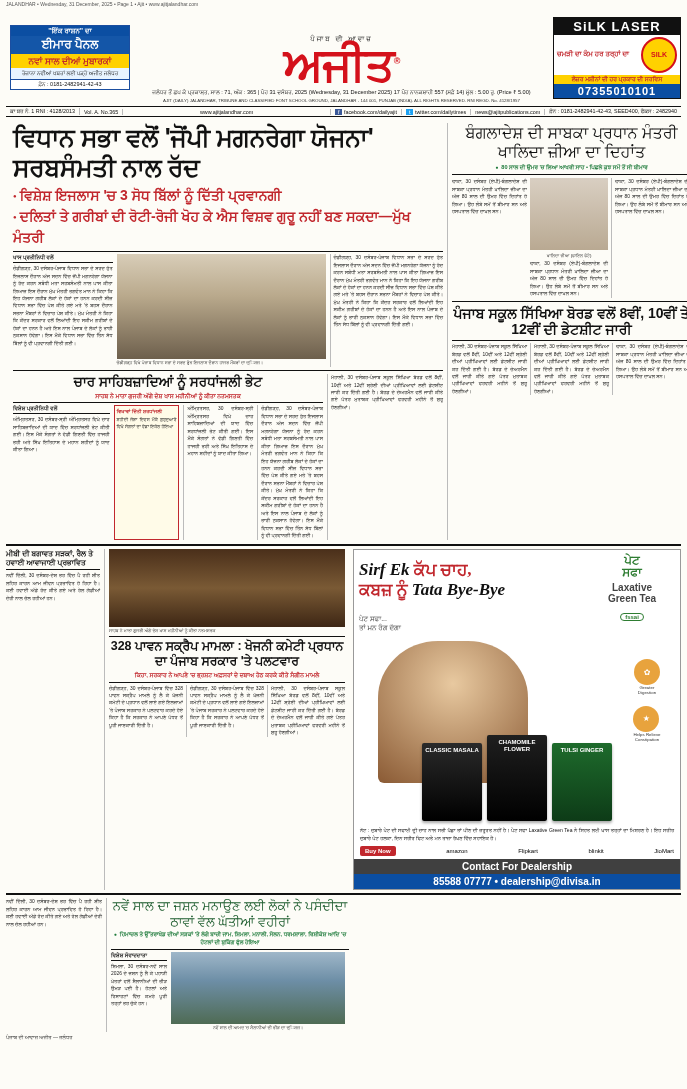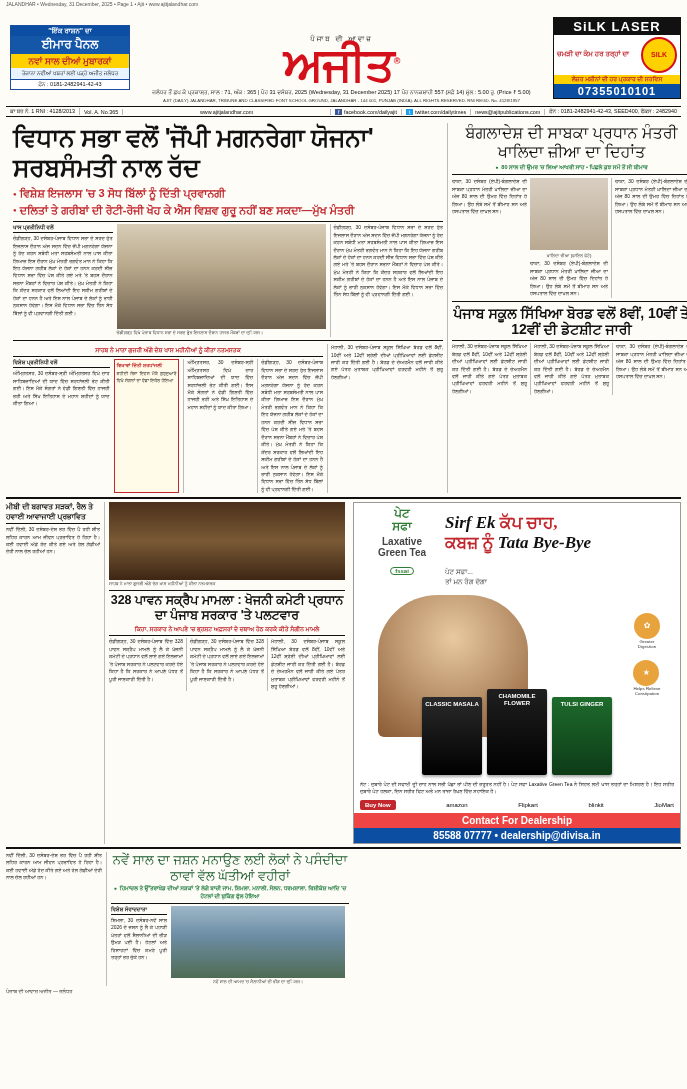--- a/index.html
+++ b/index.html
@@ -35,21 +35,21 @@
   .infobar .seg:last-child{border-right:none;}
   .infobar .fb{background:#3b5998;color:#fff;padding:0 3px;}
   .infobar .tw{background:#1da1f2;color:#fff;padding:0 3px;}
   
   .wrap{padding:3px 6px 0 6px;box-sizing:border-box;}
   .rule{border-top:1px solid #111;}
   .cols{display:flex;gap:4px;}
   .headline1{
     color:#111;font-size:25px;font-weight:bold;line-height:1.18;letter-spacing:-0.3px;
   }
-  .subbul{font-size:11px;color:#c1272d;font-weight:bold;line-height:1.5;margin-top:3px;}
+  .subbul{font-size:14px;color:#c1272d;font-weight:bold;line-height:1.5;margin-top:3px;}
   .subbul div:before{content:"\25CF";color:#c1272d;font-size:6px;margin-right:3px;vertical-align:middle;}
   .byline{font-size:5.4px;font-weight:bold;color:#111;border-bottom:1px solid #111;padding-bottom:1px;margin-bottom:2px;}
   .body{font-size:4.9px;line-height:1.52;color:#1a1a1a;text-align:justify;}
   .caption{font-size:4.4px;color:#222;line-height:1.35;padding:1px 0;}
   .photo{background:linear-gradient(#c9b9a0,#8e7f6c);position:relative;overflow:hidden;}
   .photo.assembly{background:linear-gradient(#d8cdb8 0%,#b9a98c 40%,#6d5f4c 100%);}
   .photo.darbar{background:linear-gradient(#4a2f1a,#7a5a35 50%,#3d2614);}
   .photo.crowd{background:linear-gradient(#9fb7c9,#6d8ea6 40%,#4f6b54);}
   .photo.portrait{background:linear-gradient(#d9cfc2,#b9a992);}
   .h2{font-size:13.5px;font-weight:bold;line-height:1.2;color:#111;text-align:center;}
@@ -63,21 +63,21 @@
   .ad{border:1px solid #999;background:#fff;position:relative;overflow:hidden;}
   .ad-sirf{font-family:"Liberation Serif",serif;font-style:italic;font-weight:bold;font-size:17px;color:#111;}
   .ad-sirf .red{color:#c1272d;font-style:normal;}
   .pet-logo{color:#2e7d32;font-weight:bold;font-size:12px;line-height:1.05;text-align:center;}
   .lax{font-size:10px;color:#444;font-weight:bold;line-height:1.15;}
   .ad-man{background:radial-gradient(circle at 50% 30%,#e8c9a0,#8a5a34);}
   .pack{width:60px;height:78px;border-radius:2px;position:relative;box-shadow:0 2px 3px rgba(0,0,0,.35);}
   .pack .pt{font-size:6px;color:#fff;text-align:center;font-weight:bold;padding-top:4px;line-height:1.1;}
   .btnrow{display:flex;align-items:center;gap:4px;font-size:6px;}
   .buynow{background:#c1272d;color:#fff;font-size:6px;font-weight:bold;padding:2px 5px;border-radius:2px;}
-  .dealbar{background:#ef4444;color:#fff;text-align:center;font-weight:bold;}
+  .dealbar{background:#404040;color:#fff;text-align:center;font-weight:bold;}
   .adtext{font-size:5px;line-height:1.5;color:#111;text-align:justify;}
   .fssai{font-size:6px;color:#2e7d32;font-weight:bold;}
   .badge{width:26px;height:26px;border-radius:50%;background:#e8a33d;display:flex;align-items:center;justify-content:center;color:#fff;font-size:8px;}
   .badgetxt{font-size:4.4px;color:#333;text-align:center;line-height:1.2;}
   .footer{font-size:5px;color:#333;padding:2px 6px;}
 </style>
 </head>
 <body>
 
 <div id="page">
@@ -145,20 +145,21 @@
           </div>
           <div class="vline" style="width:110px;padding-left:3px;">
             <div class="body">ਚੰਡੀਗੜ੍ਹ, 30 ਦਸੰਬਰ-ਪੰਜਾਬ ਵਿਧਾਨ ਸਭਾ ਦੇ ਸਰਦ ਰੁੱਤ ਇਜਲਾਸ ਦੌਰਾਨ ਅੱਜ ਸਦਨ ਵਿੱਚ ਜੋਂਪੀ ਮਗਨਰੇਗਾ ਯੋਜਨਾ ਨੂੰ ਰੱਦ ਕਰਨ ਸਬੰਧੀ ਮਤਾ ਸਰਬਸੰਮਤੀ ਨਾਲ ਪਾਸ ਕੀਤਾ ਗਿਆਜ਼ ਇਸ ਦੌਰਾਨ ਮੁੱਖ ਮੰਤਰੀ ਭਗਵੰਤ ਮਾਨ ਨੇ ਕਿਹਾ ਕਿ ਇਹ ਯੋਜਨਾ ਗਰੀਬ ਲੋਕਾਂ ਦੇ ਹੱਕਾਂ ਦਾ ਹਨਨ ਕਰਦੀ ਸੀਜ਼ ਵਿਧਾਨ ਸਭਾ ਵਿੱਚ ਪੇਸ਼ ਕੀਤੇ ਗਏ ਮਤੇ 'ਤੇ ਬਹਸ ਦੌਰਾਨ ਸਭਨਾ ਮੈਂਬਰਾਂ ਨੇ ਵਿਚਾਰ ਪੇਸ਼ ਕੀਤੇ। ਮੁੱਖ ਮੰਤਰੀ ਨੇ ਕਿਹਾ ਕਿ ਕੇਂਦਰ ਸਰਕਾਰ ਵਲੋਂ ਲਿਆਂਦੀ ਇਹ ਸਕੀਮ ਗਰੀਬਾਂ ਦੇ ਹੱਕਾਂ ਦਾ ਹਨਨ ਹੈ ਅਤੇ ਇਸ ਨਾਲ ਪੰਜਾਬ ਦੇ ਲੋਕਾਂ ਨੂੰ ਭਾਰੀ ਨੁਕਸਾਨ ਹੋਵੇਗਾ। ਇਸ ਮੌਕੇ ਵਿਧਾਨ ਸਭਾ ਵਿੱਚ ਤਿੰਨ ਸੋਧ ਬਿੱਲਾਂ ਨੂੰ ਵੀ ਪ੍ਰਵਾਨਗੀ ਦਿੱਤੀ ਗਈ।</div>
           </div>
         </div>
 
         <div class="rule" style="margin:3px 0;"></div>
 
         <div style="display:flex;gap:4px;">
           <div style="width:310px;">
+            <div class="h2">ਚਾਰ ਸਾਹਿਬਜ਼ਾਦਿਆਂ ਨੂੰ ਸਰਧਾਂਜਲੀ ਭੇਟ</div>
             <div class="subline">ਸਾਹਬ ਨੇ ਮਾਤਾ ਗੁਜਰੀ ਅੱਗੇ ਦੇਸ਼ ਖਾਸ ਮਹੀਨੀਆਂ ਨੂੰ ਕੀਤਾ ਨਤਮਸਤਕ</div>
             <div class="rule" style="margin:2px 0;"></div>
             <div style="display:flex;gap:4px;">
               <div style="width:100px;">
                 <div class="byline">ਵਿਸ਼ੇਸ਼ ਪ੍ਰਤੀਨਿਧੀ ਵਲੋਂ</div>
                 <div class="body">ਅੰਮ੍ਰਿਤਸਰ, 30 ਦਸੰਬਰ-ਸ੍ਰੀ ਅੰਮ੍ਰਿਤਸਰ ਵਿਖੇ ਚਾਰ ਸਾਹਿਬਜ਼ਾਦਿਆਂ ਦੀ ਯਾਦ ਵਿੱਚ ਸਰਧਾਂਜਲੀ ਭੇਟ ਕੀਤੀ ਗਈ। ਇਸ ਮੌਕੇ ਸੰਗਤਾਂ ਨੇ ਵੱਡੀ ਗਿਣਤੀ ਵਿੱਚ ਹਾਜਰੀ ਭਰੀ੝ ਅਤੇ ਸਿੱਖ ਇਤਿਹਾਸ ਦੇ ਮਹਾਨ ਸ਼ਹੀਦਾਂ ਨੂੰ ਯਾਦ ਕੀਤਾ ਗਿਆ।</div>
               </div>
               <div class="redbox" style="width:62px;padding:2px;background:#fffbe8;">
                 <div style="font-size:5px;font-weight:bold;color:#c1272d;line-height:1.3;">ਵਿਖਾਵਾਂ ਦਿੱਤੀ ਸ਼ਰਧਾਂਜਲੀ</div>
                 <div class="body" style="font-size:4.5px;margin-top:2px;">ਸ਼ਹੀਦੀ ਜੋੜਾ ਦਿਵਸ ਮੌਕੇ ਗੁਰੁਦੁਆਰੇ ਵਿਖੇ ਸੰਗਤਾਂ ਦਾ ਵੱਡਾ ਇਕੱਠ ਹੋਇਆ</div>
@@ -236,39 +237,39 @@
               <div class="body">ਚੰਡੀਗੜ੍ਹ, 30 ਦਸੰਬਰ-ਪੰਜਾਬ ਵਿੱਚ 328 ਪਾਵਨ ਸਕ੍ਰੈਪ ਮਾਮਲੇ ਨੂੰ ਲੈ ਕੇ ਖੋਜਨੀ ਕਮੇਟੀ ਦੇ ਪ੍ਰਧਾਨ ਵਲੋਂ ਲਾਏ ਗਏ ਇਲਜ਼ਾਮਾਂ 'ਤੇ ਪੰਜਾਬ ਸਰਕਾਰ ਨੇ ਪਲਟਵਾਰ ਕਰਦੇ ਹੋਏ ਕਿਹਾ ਹੈ ਕਿ ਸਰਕਾਰ ਨੇ ਆਪਣੇ ਪੱਧਰ ਤੋਂ ਪੂਰੀ ਜਾਣਕਾਰੀ ਦਿੱਤੀ ਹੈ।</div>
             </div>
           <div class="vline" style="width:74px;padding-left:3px;">
               <div class="body">ਮੋਹਾਲੀ, 30 ਦਸੰਬਰ-ਪੰਜਾਬ ਸਕੂਲ ਸਿੱਖਿਆ ਬੋਰਡ ਵਲੋਂ 8ਵੀਂ, 10ਵੀਂ ਅਤੇ 12ਵੀਂ ਸ਼੍ਰੇਣੀ ਦੀਆਂ ਪ੍ਰੀਖਿਆਵਾਂ ਲਈ ਡੇਟਸ਼ੀਟ ਜਾਰੀ ਕਰ ਦਿੱਤੀ ਗਈ ਹੈ। ਬੋਰਡ ਦੇ ਚੇਅਰਮੈਨ ਵਲੋਂ ਜਾਰੀ ਕੀਤੇ ਗਏ ਪੱਤਰ ਮੁਤਾਬਕ ਪ੍ਰੀਖਿਆਵਾਂ ਫਰਵਰੀ ਮਹੀਨੇ ਤੋਂ ਸ਼ੁਰੂ ਹੋਣਗੀਆਂ।</div>
             </div>
         </div>
       </div>
 
       <div class="ad" style="width:333px;margin-left:4px;">
         <div style="display:flex;padding:4px 5px 0 5px;">
+          <div style="flex:1;padding-top:6px;">
+            <div class="ad-sirf">
+              <span>Sirf Ek</span>
+              <span class="red">ਕੱਪ ਚਾਹ,</span><br>
+              <span class="red">ਕਬਜ਼ ਨੂੰ</span>
+              <span>Tata Bye-Bye</span>
+            </div>
+            <div style="font-size:7px;color:#333;margin-top:14px;line-height:1.4;">
+              <div>ਪੇਟ ਸਫਾ...</div>
+              <div>ਤਾਂ ਮਨ ਰੰਗ ਦੱਗਾ</div>
+            </div>
+          </div>
           <div style="width:86px;text-align:center;">
             <div class="pet-logo"><span style="white-space:pre-line">ਪੇਟ
 ਸਫਾ</span></div>
             <div class="lax" style="white-space:pre-line;margin-top:3px;">Laxative
 Green Tea</div>
             <div class="fssai" style="margin-top:4px;border:1px solid #2e7d32;display:inline-block;padding:0 4px;border-radius:6px;">fssai</div>
           </div>
-          <div style="flex:1;padding-top:6px;">
-            <div class="ad-sirf">
-              <span>Sirf Ek</span>
-              <span class="red">ਕੱਪ ਚਾਹ,</span><br>
-              <span class="red">ਕਬਜ਼ ਨੂੰ</span>
-              <span>Tata Bye-Bye</span>
-            </div>
-            <div style="font-size:7px;color:#333;margin-top:14px;line-height:1.4;">
-              <div>ਪੇਟ ਸਫਾ...</div>
-              <div>ਤਾਂ ਮਨ ਰੰਗ ਦੱਗਾ</div>
-            </div>
-          </div>
         </div>
 
         <div style="display:flex;margin-top:2px;">
           <div style="flex:1;height:148px;position:relative;">
             <div class="ad-man" style="position:absolute;left:24px;top:6px;width:150px;height:142px;border-radius:40% 40% 6px 6px;"></div>
           </div>
           <div style="width:66px;padding-top:24px;">
             <div style="display:flex;flex-direction:column;align-items:center;gap:10px;">
               <div style="text-align:center;">
                 <div class="badge">✿</div>

